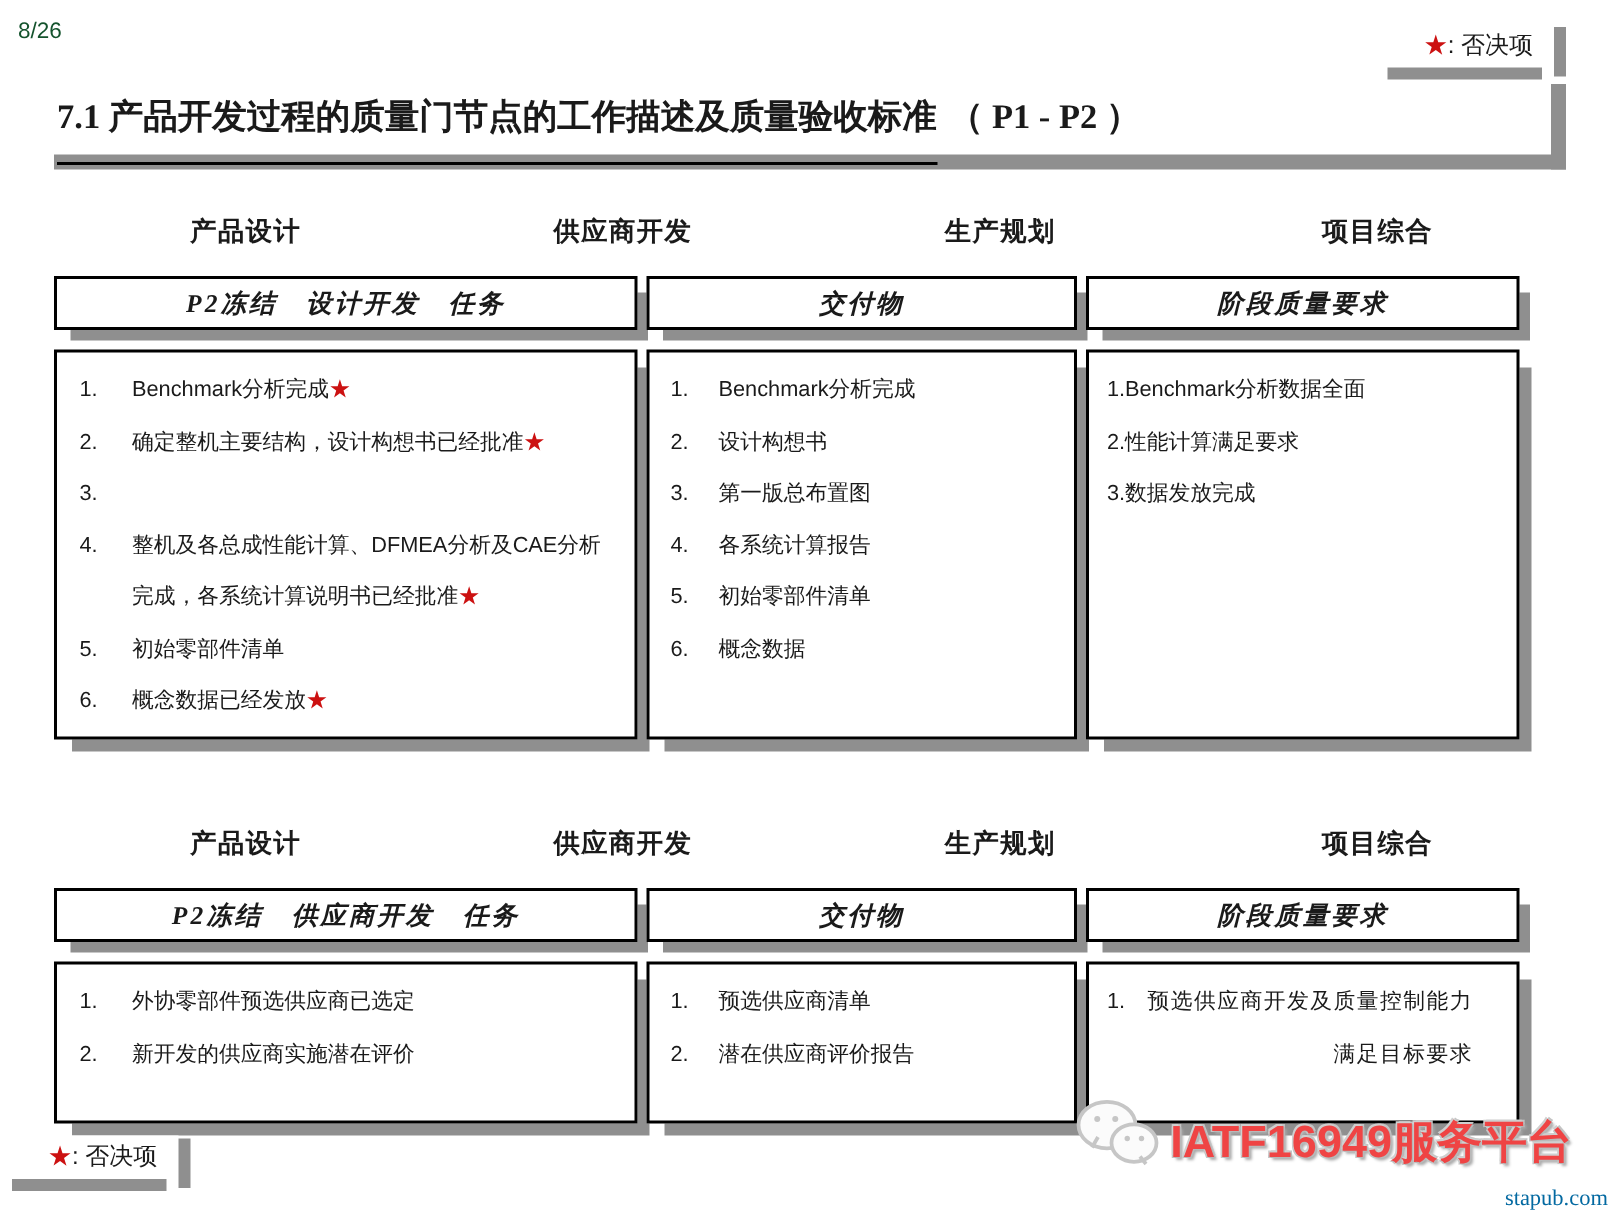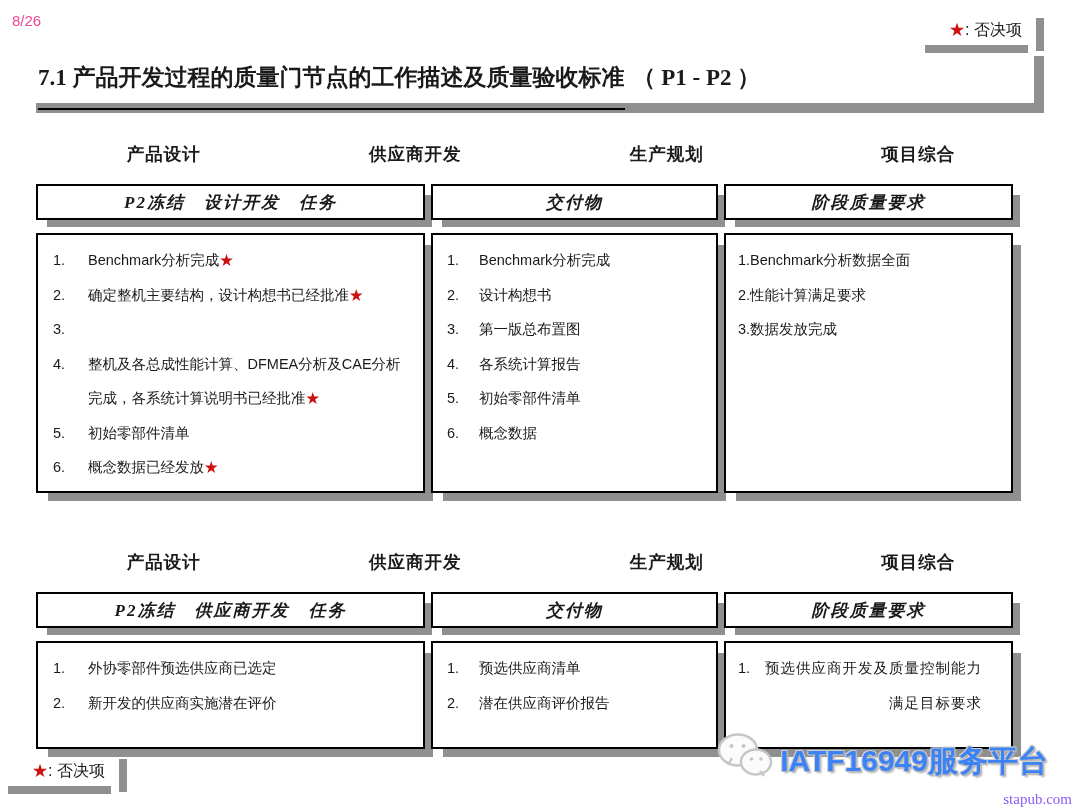--- a/index.html
+++ b/index.html
@@ -1,19 +1,19 @@
 <!DOCTYPE html>
 <html><head>
 <meta charset="utf-8">
 <style>
   html,body{margin:0;padding:0;}
   body{width:1080px;height:810px;background:#fff;font-family:"Liberation Sans",sans-serif;color:#1a1a1a;}
   .slide{position:relative;width:1080px;height:810px;overflow:hidden;background:#fff;}
 
-  .page-num{position:absolute;top:12px;left:12px;font-size:15px;color:#ec4899;}
+  .page-num{position:absolute;top:12px;left:12px;font-size:15px;color:#14532d;}
 
   
   .veto-box{position:absolute;background:#fff;padding:4px 14px 4px 10px;font-size:16px;white-space:nowrap;}
   .veto-box .vbar{position:absolute;top:2px;right:-8px;width:8px;height:calc(100% + 4px);background:#8f8f8f;}
   .veto-box .hbar{position:absolute;left:-14px;bottom:-8px;width:calc(100% + 6px);height:8px;background:#8f8f8f;}
   .veto-top{top:16px;right:44px;}
   .veto-bottom{top:757px;left:22px;}
   .star{color:#cc1111;}
 
   
@@ -47,23 +47,23 @@
   ol.items{list-style:none;margin:0;padding:0;}
   li.item{display:flex;line-height:34.5px;font-size:14.5px;}
   .num{flex:none;width:50px;padding-left:15px;box-sizing:border-box;}
   .col-2 .num{width:46px;padding-left:14px;}
   .col-3 .num{width:24px;padding-left:12px;}
   .txt{flex:1;padding-right:12px;}
   .s2 .col-3 .txt{max-width:232px;letter-spacing:1px;text-align:right;}
 
   
   .watermark{position:absolute;right:32px;bottom:28px;display:flex;align-items:center;gap:6px;}
-  .wm-text{font-size:30px;font-weight:bold;color:#3b82f6;
+  .wm-text{font-size:30px;font-weight:bold;color:#ef4444;
     text-shadow:1px 1px 0 #b8b8b8,-1px -1px 0 #cfcfcf,1px -1px 0 #c4c4c4,-1px 1px 0 #c4c4c4,2px 2px 2px #aaa;margin-top:12px;}
-  .site-link{position:absolute;right:8px;bottom:2px;font-size:15px;color:#8b5cf6;font-family:"Liberation Serif",serif;}
+  .site-link{position:absolute;right:8px;bottom:2px;font-size:15px;color:#0369a1;font-family:"Liberation Serif",serif;}
 </style>
 </head>
 <body>
 
 <div class="slide">
 
   <div class="page-num">8/26</div>
 
   <div class="veto-box veto-top">
     <span class="star">★</span><span>:</span>

